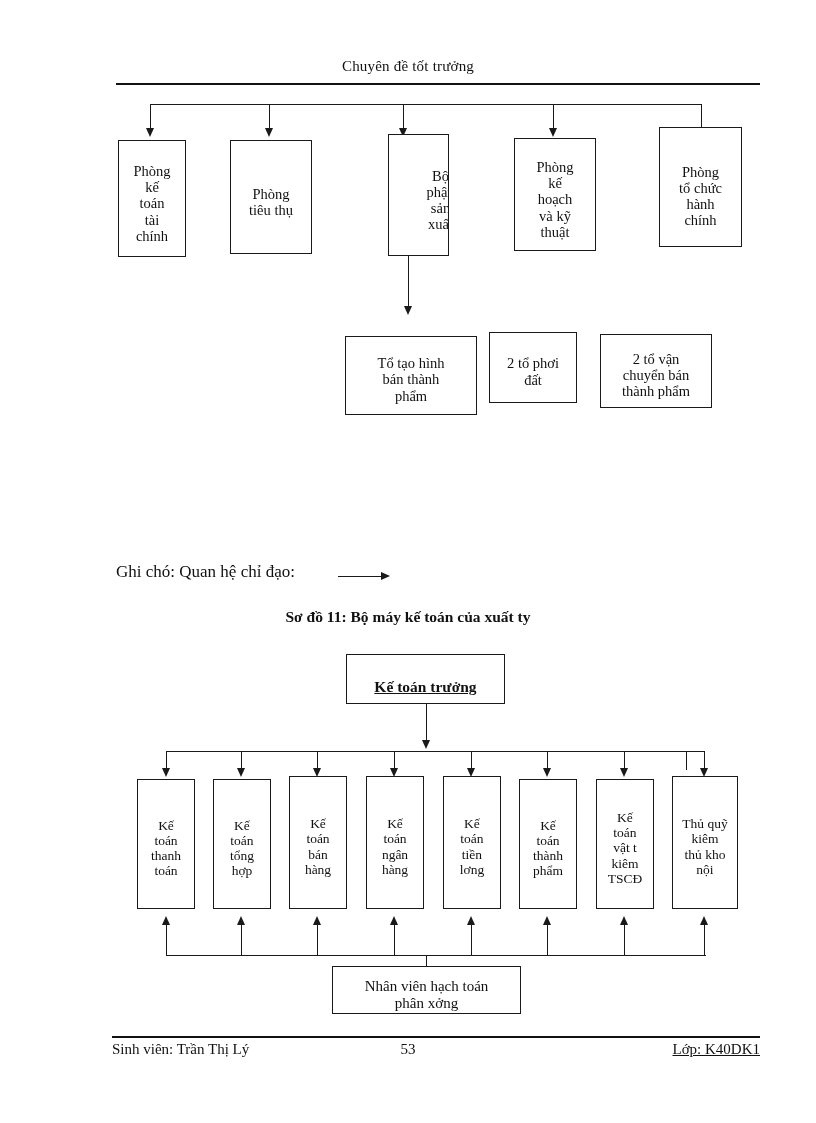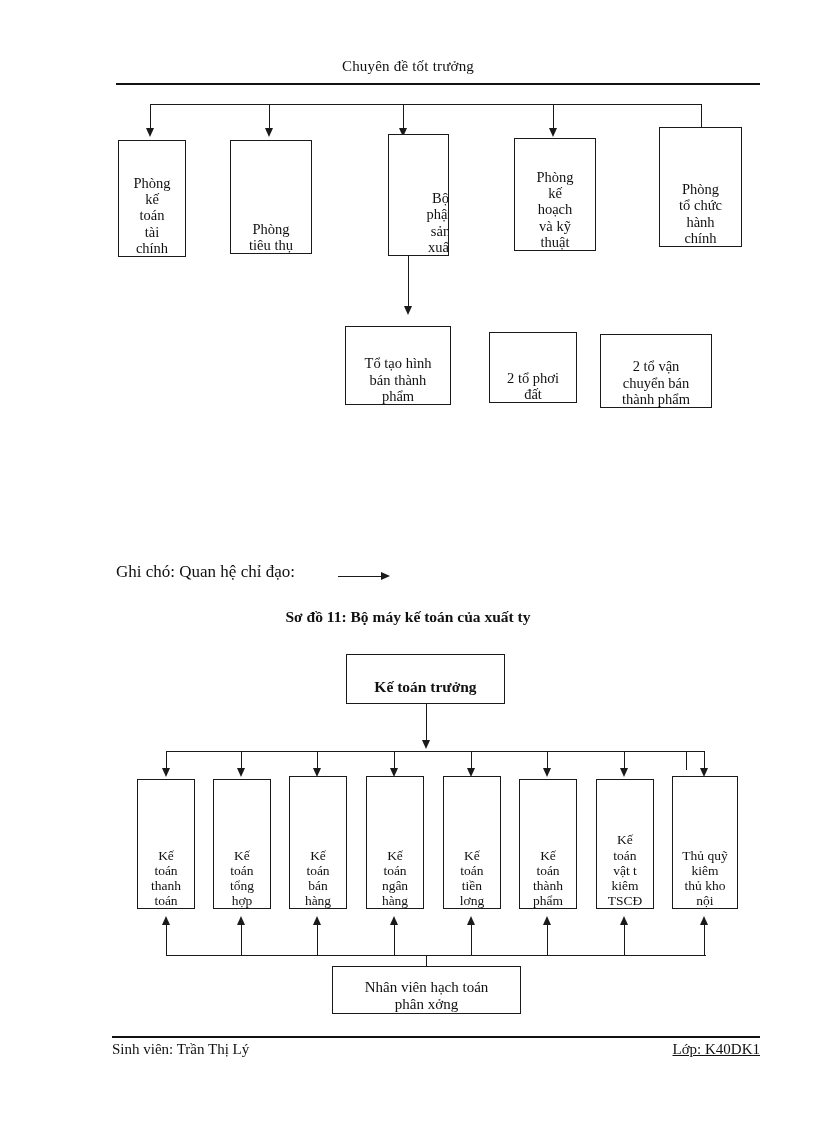--- a/index.html
+++ b/index.html
@@ -14,21 +14,21 @@
             border-top:2.4px solid #111;}
   .ftr-rule{position:absolute;left:112px;top:1036px;width:648px;height:0;
             border-top:2.2px solid #111;}
   .ftr{position:absolute;top:1041px;font-size:15px;}
   .ftr-left{left:112px;}
   .ftr-mid{left:0;width:816px;text-align:center;}
   .ftr-right{left:0;width:760px;text-align:right;text-decoration:underline;}
 
   
   .box{position:absolute;border:1.3px solid #1a1a1a;background:#fff;
-       box-sizing:border-box;display:flex;align-items:flex-end;
+       box-sizing:border-box;display:flex;align-items:center;
        justify-content:center;text-align:center;overflow:hidden;}
   .box span{display:block;line-height:1.12;}
   .vline{position:absolute;width:0;border-left:1.4px solid #1a1a1a;}
   .hline{position:absolute;height:0;border-top:1.4px solid #1a1a1a;}
   
   .arr-d{position:absolute;width:0;height:0;
          border-left:4.5px solid transparent;border-right:4.5px solid transparent;
          border-top:9px solid #1a1a1a;}
   .arr-u{position:absolute;width:0;height:0;
          border-left:4.5px solid transparent;border-right:4.5px solid transparent;
@@ -43,21 +43,21 @@
              border-top:1.6px solid #1a1a1a;}
   .note-head{left:381px;top:571.5px;}
 
   
   .caption{position:absolute;left:0;top:608px;width:816px;text-align:center;
            font-size:15.5px;font-weight:bold;}
 
   
   .t1{font-size:14.5px;padding-top:10px;}
   .t2{font-size:14.5px;padding-top:8px;}
-  .t3{font-size:15.5px;font-weight:bold;padding-top:16px;}
+  .t3{font-size:15.5px;font-weight:bold;padding-top:16px;text-decoration:underline;}
   .t4{font-size:13.5px;padding-top:8px;}
   .t5{font-size:15px;padding-top:10px;}
 </style>
 </head>
 <body>
 
 <div class="page">
 
   <div class="hdr-text">Chuyên đề tốt trưởng</div>
   <div class="hdr-rule"></div>
@@ -87,21 +87,21 @@
   <div class="box t1" style="left:514px;top:138px;width:82px;height:113px;">
     <span>Phòng<br>kế<br>hoạch<br>và kỹ<br>thuật</span>
   </div>
   <div class="box t1" style="left:659px;top:127px;width:83px;height:120px;padding-top:18px;">
     <span>Phòng<br>tổ chức<br>hành<br>chính</span>
   </div>
 
   <div class="vline" style="left:408px;top:256px;height:52px;"></div>
   <div class="arr-d" style="left:404px;top:306px;"></div>
 
-  <div class="box t2" style="left:345px;top:326px;width:106px;height:79px;">
+  <div class="box t2" style="left:345px;top:336px;width:132px;height:79px;">
     <span>Tổ tạo hình<br>bán thành<br>phẩm</span>
   </div>
   <div class="box t2" style="left:489px;top:332px;width:88px;height:71px;">
     <span>2 tổ phơi<br>đất</span>
   </div>
   <div class="box t2" style="left:600px;top:334px;width:112px;height:74px;">
     <span>2 tổ vận<br>chuyển bán<br>thành phẩm</span>
   </div>
 
   <div class="note">Ghi chó: Quan hệ chỉ đạo:</div>
@@ -182,15 +182,16 @@
   <div class="arr-u" style="left:700px;top:916px;"></div>
 
   <div class="vline" style="left:426px;top:955px;height:11px;"></div>
 
   <div class="box t5" style="left:332px;top:966px;width:189px;height:48px;">
     <span>Nhân viên hạch toán<br>phân xởng</span>
   </div>
 
   <div class="ftr-rule"></div>
   <div class="ftr ftr-left">Sinh viên: Trần Thị Lý</div>
+  <div class="ftr ftr-mid">53</div>
   <div class="ftr ftr-right">Lớp: K40DK1</div>
 
 </div>
 
 </body></html>

